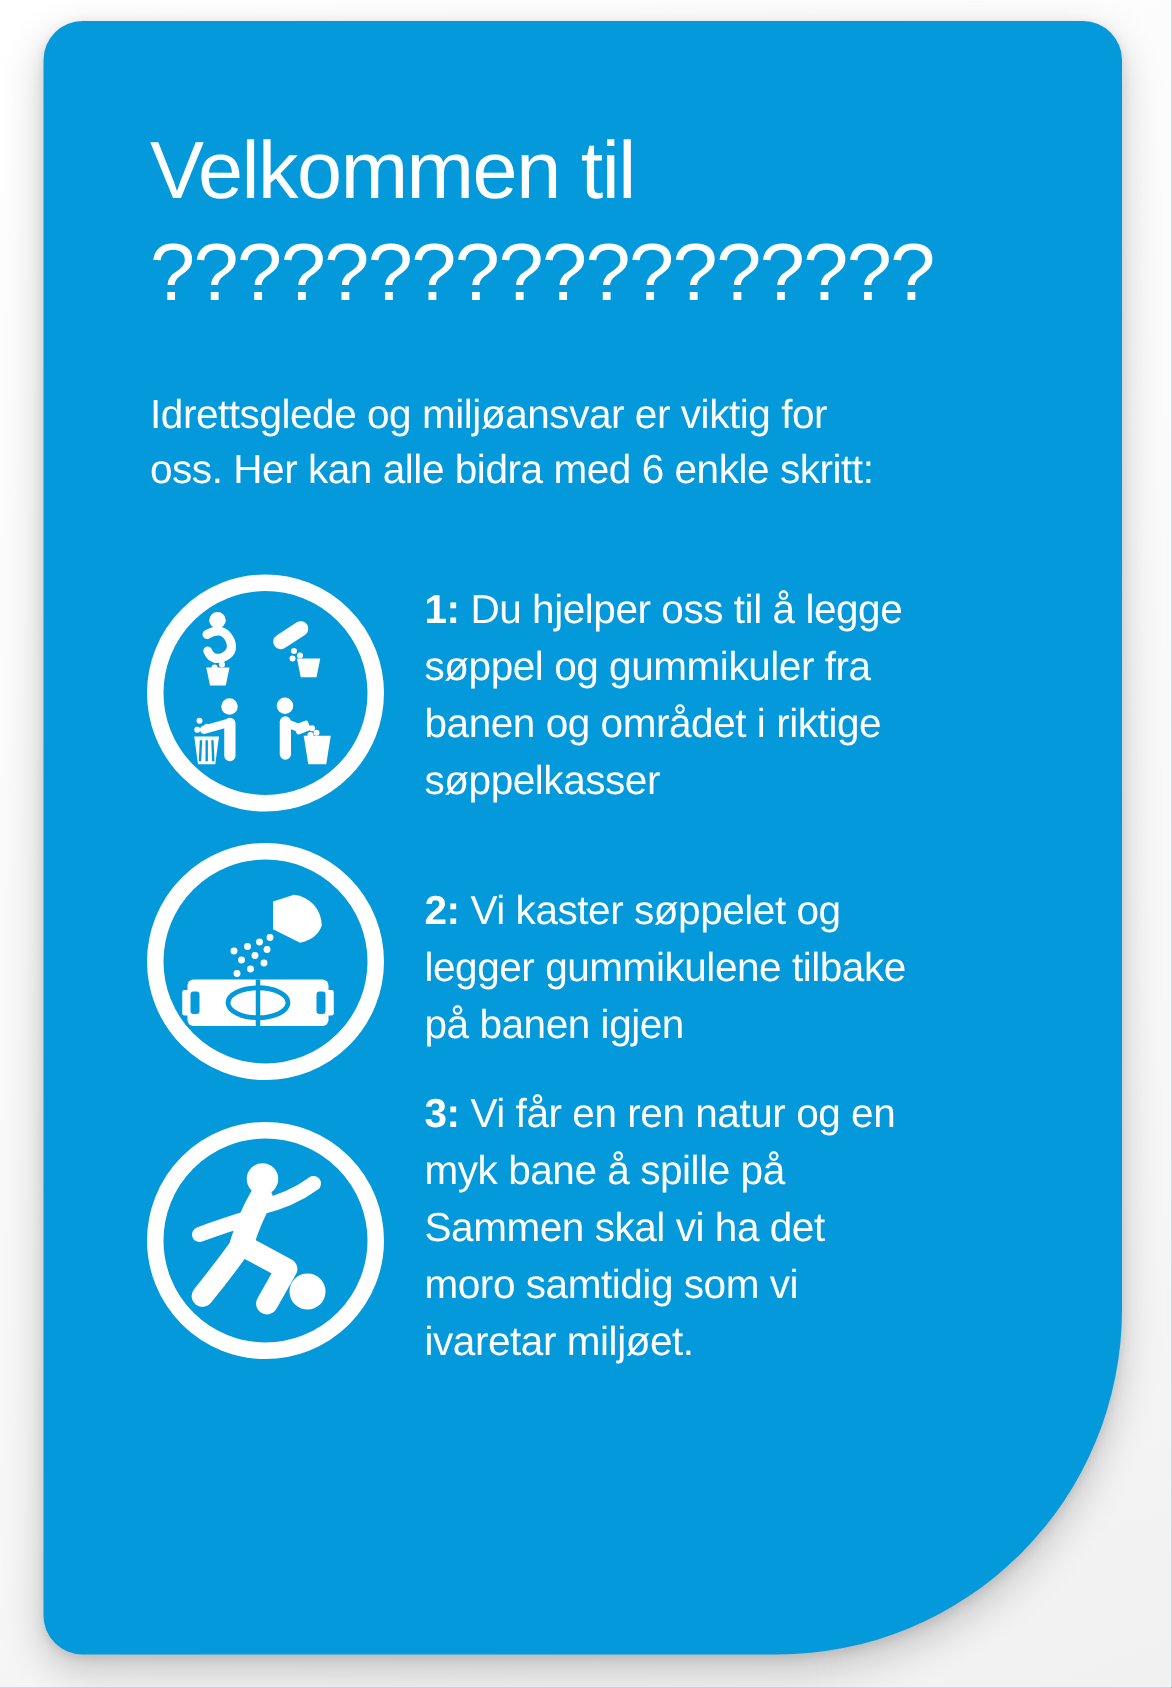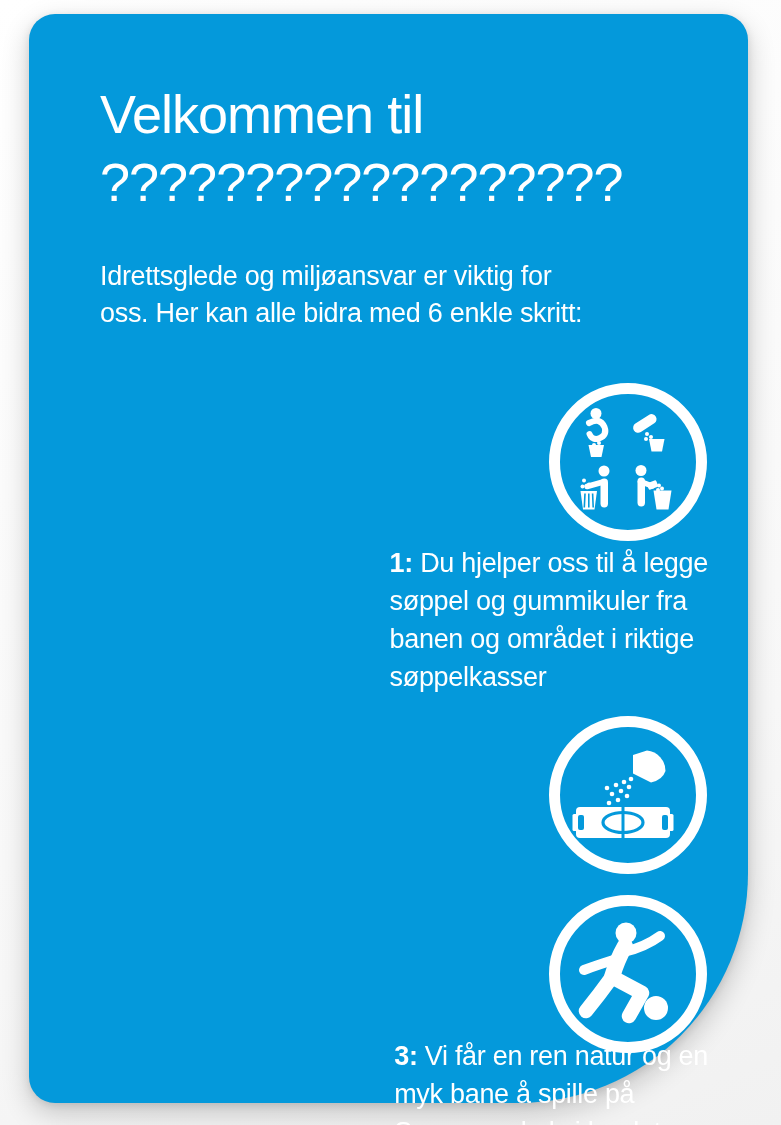--- a/index.html
+++ b/index.html
@@ -42,23 +42,22 @@
     line-height: 37px;
     letter-spacing: -0.3px;
     white-space: pre-line;
   }
   .steps {
     margin-top: 50px;
     margin-left: -3px;
   }
   .step-row {
     display: flex;
-    align-items: flex-end;
+    align-items: center;
     margin-bottom: 19px;
-    flex-direction: column;
   }
   .step-icon {
     width: 160px;
     height: 160px;
     flex: none;
   }
   .step-icon svg { display: block; width: 160px; height: 160px; }
   .step-text {
     margin-left: 26px;
     font-size: 27px;
@@ -161,20 +160,26 @@
           </g>
 
           <rect x="24.5" y="99" width="5" height="17" rx="1.5" fill="#fff"></rect>
           <rect x="120.5" y="99" width="5" height="17" rx="1.5" fill="#fff"></rect>
           <rect x="28" y="92" width="94" height="31" rx="4" fill="#fff"></rect>
           <rect x="73.5" y="92" width="3" height="31" fill="#0499DB"></rect>
           <ellipse cx="75" cy="107.5" rx="20" ry="10" fill="none" stroke="#0499DB" stroke-width="3.2"></ellipse>
           <rect x="30" y="100" width="6" height="15" rx="2" fill="#0499DB"></rect>
           <rect x="114" y="100" width="6" height="15" rx="2" fill="#0499DB"></rect>
         </svg>
+      </div>
+      <div class="step-text">
+        <b>2:</b>
+        <span class="body">Vi kaster søppelet og
+legger gummikulene tilbake
+på banen igjen</span>
       </div>
     </div>
 
     <div class="step-row row-3">
       <div class="step-icon">
         <svg viewBox="0 0 160 160">
           <circle cx="80" cy="80" r="73.5" fill="none" stroke="#fff" stroke-width="11"></circle>
           <circle cx="78" cy="39" r="10.5" fill="#fff"></circle>
           <path d="M77 52 Q69 66 64 83" fill="none" stroke="#fff" stroke-width="16" stroke-linecap="round"></path>
           <path d="M76 58 Q97 53 112 42" fill="none" stroke="#fff" stroke-width="10" stroke-linecap="round"></path>
@@ -182,19 +187,19 @@
           <path d="M64 83 Q51 101 38 117" fill="none" stroke="#fff" stroke-width="14.5" stroke-linecap="round"></path>
           <path d="M64 83 L94 99 L81 122" fill="none" stroke="#fff" stroke-width="14.5" stroke-linecap="round" stroke-linejoin="round"></path>
           <circle cx="108" cy="114" r="12" fill="#fff"></circle>
         </svg>
       </div>
       <div class="step-text">
         <b>3:</b>
         <span class="body">Vi får en ren natur og en
 myk bane å spille på
 Sammen skal vi ha det
-moro hjelper som vi
+moro samtidig som vi
 ivaretar miljøet.</span>
       </div>
     </div>
 
   </div>
 </div>
 
 </body></html>

